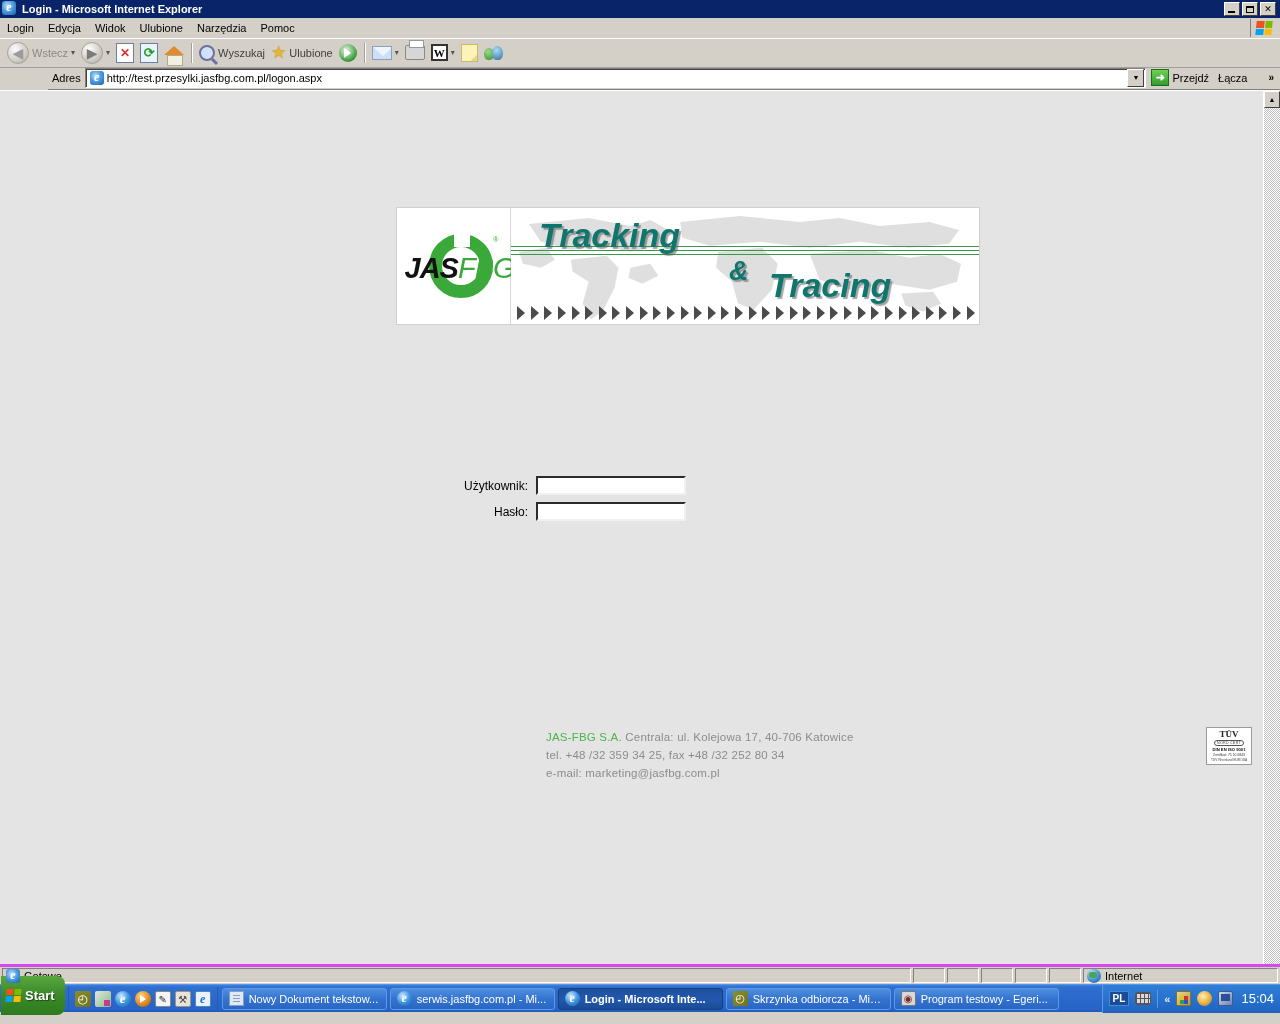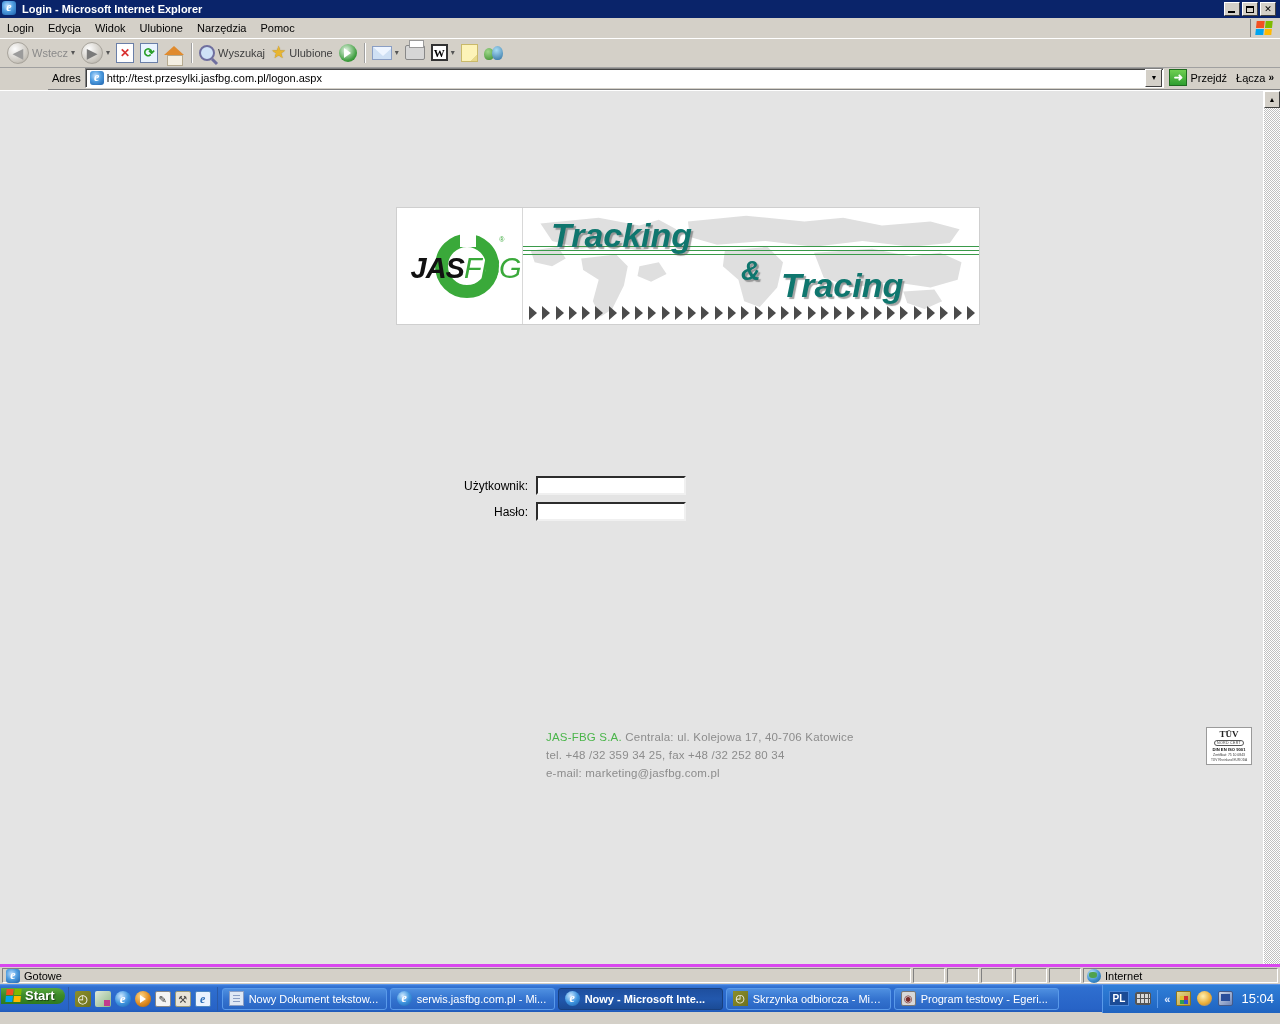--- a/index.html
+++ b/index.html
@@ -246,21 +246,21 @@
     font-size: 11px; color: #000;
   }
   .go-arrow {
     width: 18px; height: 17px;
     background: linear-gradient(to bottom, #6fcf52, #2f9e2f);
     border: 1px solid #1f6b1f;
     color: #fff; font-size: 11px; font-weight: bold;
     display: flex; align-items: center; justify-content: center;
   }
   .links-btn {
-    display: flex; align-items: center; gap: 3px;
+    display: flex; align-items: center; gap: 21px;
     padding: 1px 4px; font-size: 11px; color: #000;
   }
   .links-btn .chev { font-size: 10px; font-weight: bold; }
 
   
   .viewport {
     height: 874px;
     display: flex;
     background: #e4e4e4;
     border-top: 1px solid #fff;
@@ -291,21 +291,21 @@
 
   
   .banner {
     position: absolute; left: 396px; top: 116px;
     width: 584px; height: 118px;
     background: #fff;
     border: 1px solid #cfcfcf;
     display: flex;
   }
   .banner-logo {
-    width: 126px; height: 100%;
+    width: 114px; height: 100%;
     display: flex; align-items: center; justify-content: center;
     border-right: 1px solid #d8d8d8;
     background: #fff;
   }
   .logo-mark { position: relative; width: 104px; height: 72px; }
   .logo-ring {
     position: absolute; left: 27px; top: 4px;
     width: 64px; height: 64px; border-radius: 50%;
     border: 13px solid #3aa93a;
     box-sizing: border-box;
@@ -451,21 +451,21 @@
   }
 
   
   .taskbar {
     height: 28px;
     background: linear-gradient(to bottom, #3f7fdc 0%, #2f6fd0 8%, #2763c6 90%, #1f5ab8 100%);
     display: flex; align-items: center;
     border-top: 1px solid #5a94e8;
   }
   .start-btn {
-    height: 16px; margin: 2px 3px 8px 1px;
+    height: 39px; margin: 2px 3px 8px 1px;
     padding: 0 10px 0 5px;
     background: linear-gradient(to bottom, #58a73f, #3d8b2a 45%, #2e7a1e);
     border-radius: 0 8px 8px 0;
     display: flex; align-items: center; gap: 4px;
     color: #fff; font-weight: bold; font-size: 13px;
     font-family: "Liberation Sans", sans-serif;
     text-shadow: 1px 1px 1px rgba(0,0,0,.5);
   }
   .start-btn .win-flag { width: 15px; height: 13px; }
   .qlaunch {
@@ -818,21 +818,21 @@
     <div class="task-btn">
       <span class="t-ico ti-note"></span>
       <span class="tlabel">Nowy Dokument tekstow...</span>
     </div>
     <div class="task-btn">
       <span class="t-ico ti-ie"></span>
       <span class="tlabel">serwis.jasfbg.com.pl - Mi...</span>
     </div>
     <div class="task-btn active">
       <span class="t-ico ti-ie"></span>
-      <span class="tlabel">Nowy - Microsoft Inte...</span>
+      <span class="tlabel">Login - Microsoft Inte...</span>
     </div>
     <div class="task-btn">
       <span class="t-ico ti-outlook"></span>
       <span class="tlabel">Skrzynka odbiorcza - Mic...</span>
     </div>
     <div class="task-btn">
       <span class="t-ico ti-prog"></span>
       <span class="tlabel">Program testowy -  Egeri...</span>
     </div>
   </div>

